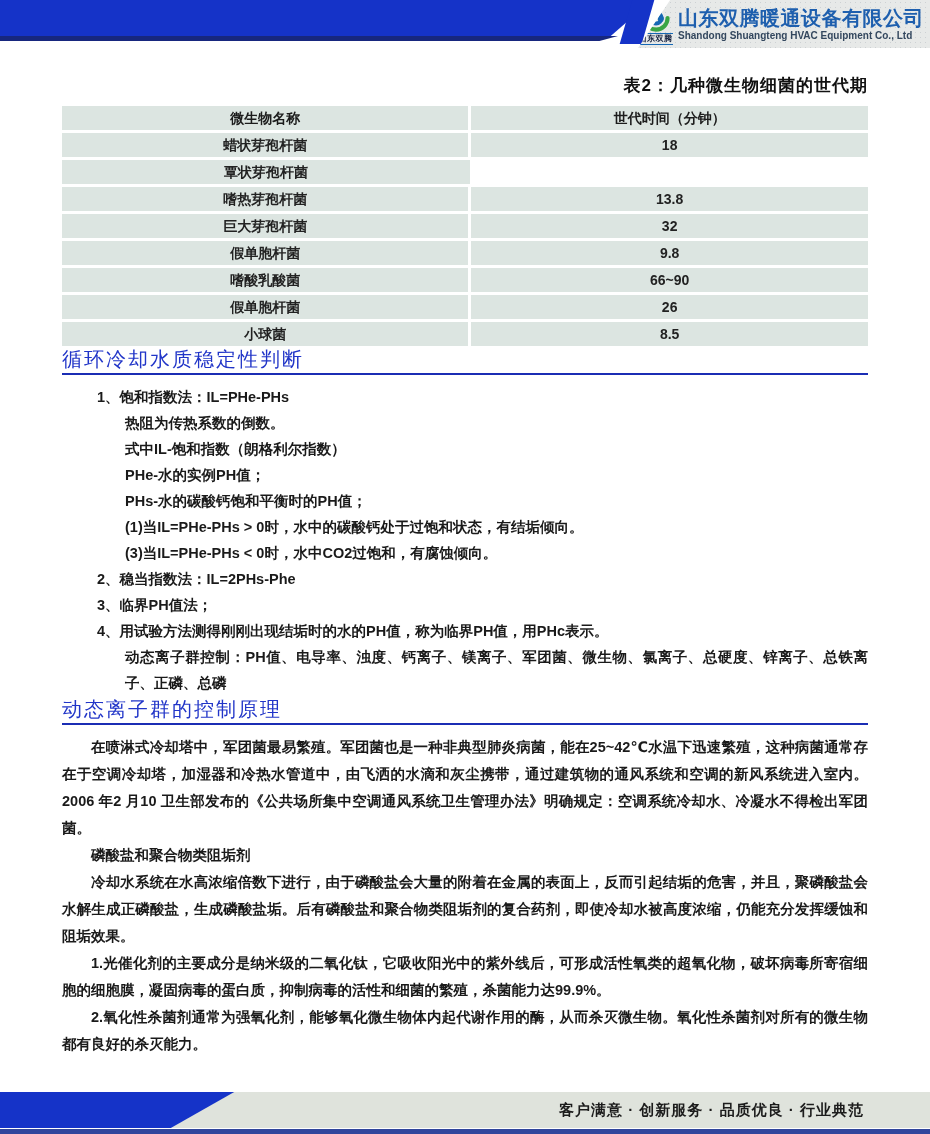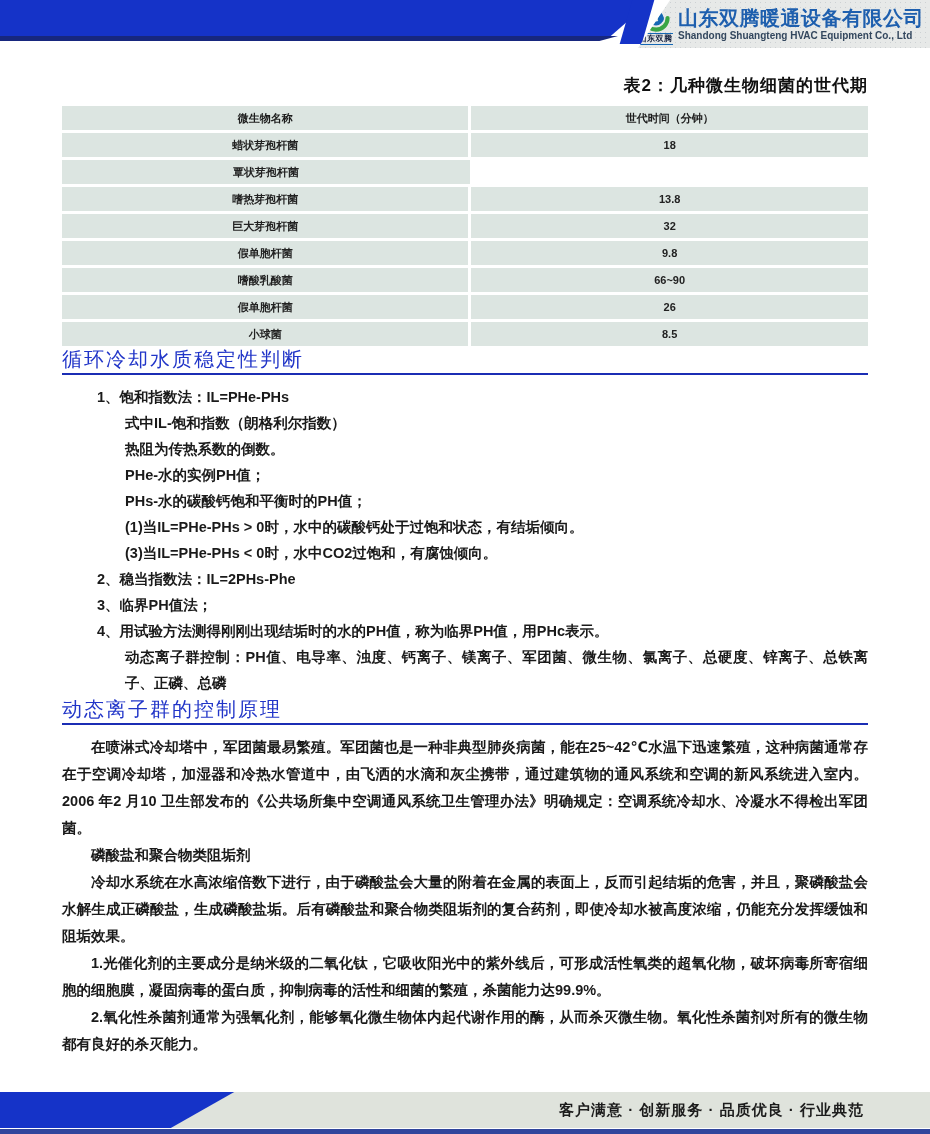--- a/index.html
+++ b/index.html
@@ -31,21 +31,21 @@
     border-top:1px solid var(--logo-blue);border-bottom:1px solid var(--logo-blue);line-height:10px;}
   .logo-text{display:flex;flex-direction:column;justify-content:center;}
   .company-cn{font-size:20px;font-weight:700;color:var(--company-blue);letter-spacing:0.5px;line-height:23px;white-space:nowrap;}
   .company-en{font-size:10px;font-weight:700;color:#33475e;line-height:12px;white-space:nowrap;}
   
   .content{position:absolute;top:48px;left:62px;right:62px;}
   .table-title{margin-top:26px;text-align:right;font-size:17px;font-weight:700;color:#111;letter-spacing:1px;}
   .gen-table{margin-top:9px;display:flex;flex-direction:column;gap:3px;}
   .gen-row{display:flex;gap:3px;}
   .gen-cell{background:var(--cell);height:24px;line-height:24px;text-align:center;
-    font-size:11px;color:#222;font-weight:600;}
+    font-size:14px;color:#222;font-weight:600;}
   .gen-cell.c0{width:50.6%;}
   .gen-cell.c1{width:49.4%;}
   .gen-row.head .gen-cell{font-weight:700;color:#1c1c1c;}
   .sec-heading{font-size:20px;font-weight:400;color:var(--heading-blue);
     letter-spacing:2px;padding-bottom:0;border-bottom:2px solid var(--rule-blue);}
   .list{margin-top:9px;font-size:14.5px;font-weight:600;line-height:26px;color:var(--ink);}
   .list .lv1{padding-left:35px;}
   .list .lv2{padding-left:63px;text-align:justify;}
   .paras{margin-top:9px;font-size:14.5px;font-weight:600;line-height:27px;color:var(--ink);}
   .paras p{text-align:justify;text-indent:2em;}
@@ -122,22 +122,22 @@
       <div class="gen-row">
         <div class="gen-cell c0">小球菌</div>
         <div class="gen-cell c1">8.5</div>
       </div>
     </div>
 
     <div class="sec-heading">循环冷却水质稳定性判断</div>
 
     <div class="list">
       <div class="lv1">1、饱和指数法：IL=PHe-PHs</div>
+      <div class="lv2">热阻为传热系数的倒数。</div>
       <div class="lv2">式中IL-饱和指数（朗格利尔指数）</div>
-      <div class="lv2">热阻为传热系数的倒数。</div>
       <div class="lv2">PHe-水的实例PH值；</div>
       <div class="lv2">PHs-水的碳酸钙饱和平衡时的PH值；</div>
       <div class="lv2">(1)当IL=PHe-PHs &gt; 0时，水中的碳酸钙处于过饱和状态，有结垢倾向。</div>
       <div class="lv2">(3)当IL=PHe-PHs &lt; 0时，水中CO2过饱和，有腐蚀倾向。</div>
       <div class="lv1">2、稳当指数法：IL=2PHs-Phe</div>
       <div class="lv1">3、临界PH值法；</div>
       <div class="lv1">4、用试验方法测得刚刚出现结垢时的水的PH值，称为临界PH值，用PHc表示。</div>
       <div class="lv2">动态离子群控制：PH值、电导率、浊度、钙离子、镁离子、军团菌、微生物、氯离子、总硬度、锌离子、总铁离子、正磷、总磷</div>
     </div>
 

